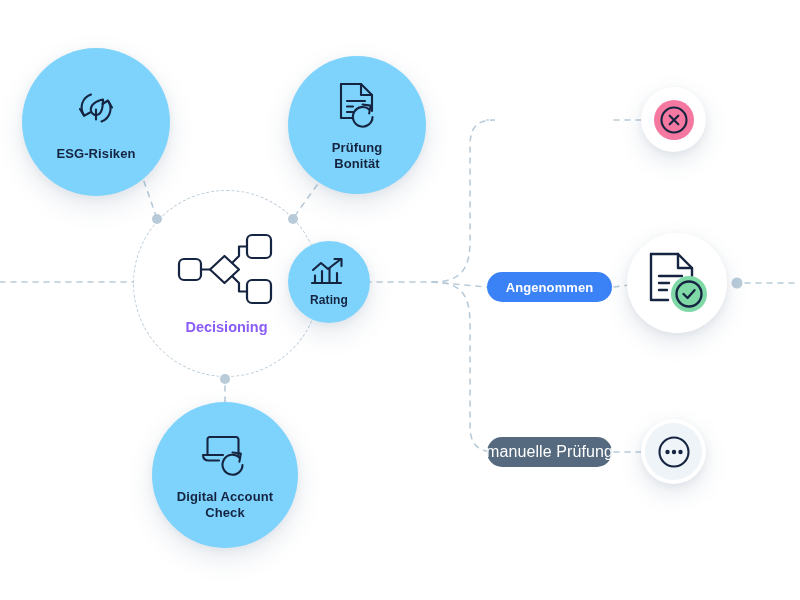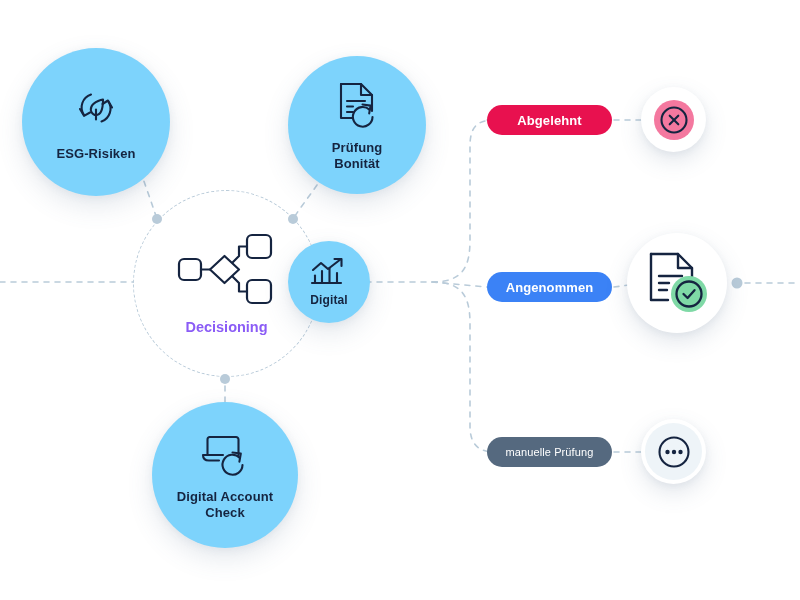--- a/index.html
+++ b/index.html
@@ -107,21 +107,21 @@
     font-size: 13px;
     font-weight: bold;
     letter-spacing: .1px;
     white-space: nowrap;
     padding: 0 18px;
     box-sizing: border-box;
   }
   #pill-rejected  { left: 487px; top: 105px; width: 125px; background: #e8114f; }
   #pill-accepted  { left: 487px; top: 272px; width: 125px; background: #3b82f6; }
   #pill-manual    { left: 487px; top: 437px; width: 125px; background: #55697f;
-                    font-weight: normal; font-size: 11px; }
+                    font-weight: normal; font-size: 16px; }
 
   
   .outcome {
     position: absolute;
     border-radius: 50%;
     background: #ffffff;
     box-shadow: 0 9px 22px rgba(86, 110, 140, 0.17),
                 0 2px 7px rgba(86, 110, 140, 0.08);
     display: flex;
     align-items: center;
@@ -249,24 +249,23 @@
       <svg width="38" height="32" viewBox="0 0 38 32" fill="none" stroke="#152440" stroke-width="2.1" stroke-linecap="round" stroke-linejoin="round">
         <path d="M3 13 L11 6 L18 12 L31 2"></path>
         <path d="M24.5 2 H31.5 V9"></path>
         <path d="M5 26 V18.5"></path>
         <path d="M12 26 V14"></path>
         <path d="M19.5 26 V11"></path>
         <path d="M27 26 V16"></path>
         <path d="M2 26 H31"></path>
       </svg>
     </span>
-    <span class="lbl">Digital</span>
-  </div>
-
-  <div class="pill" id="pill-rejected">Abgelehnt</div>
+    <span class="lbl">Rating</span>
+  </div>
+
 
   <div class="outcome" id="out-rejected">
     <svg width="46" height="46" viewBox="0 0 46 46">
       <circle cx="23" cy="23" r="20" fill="#f4789f"></circle>
       <circle cx="23" cy="23" r="12.5" fill="none" stroke="#152440" stroke-width="2.1"></circle>
       <path d="M18.7 18.7 L27.3 27.3 M27.3 18.7 L18.7 27.3" stroke="#152440" stroke-width="2.1" stroke-linecap="round"></path>
     </svg>
   </div>
 
   <div class="pill" id="pill-accepted">Angenommen</div>

